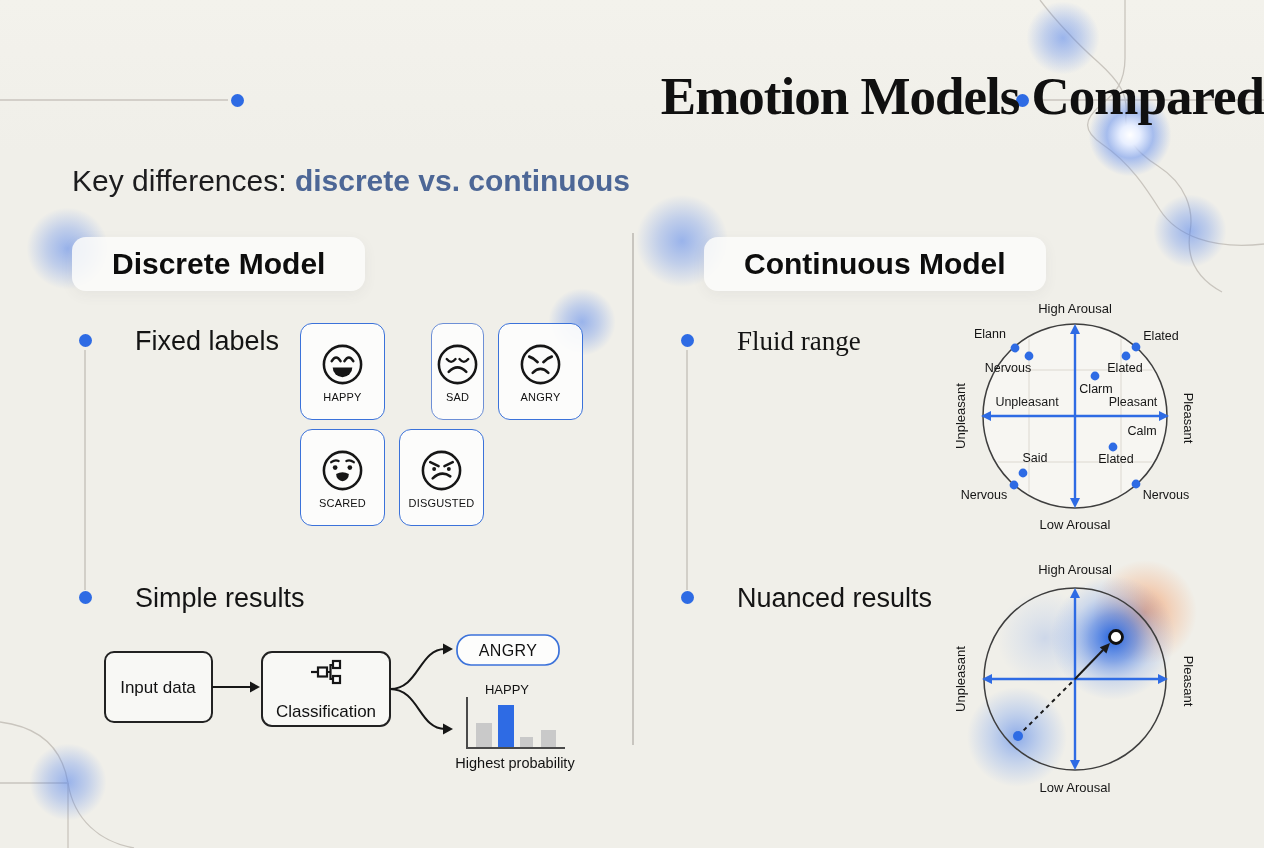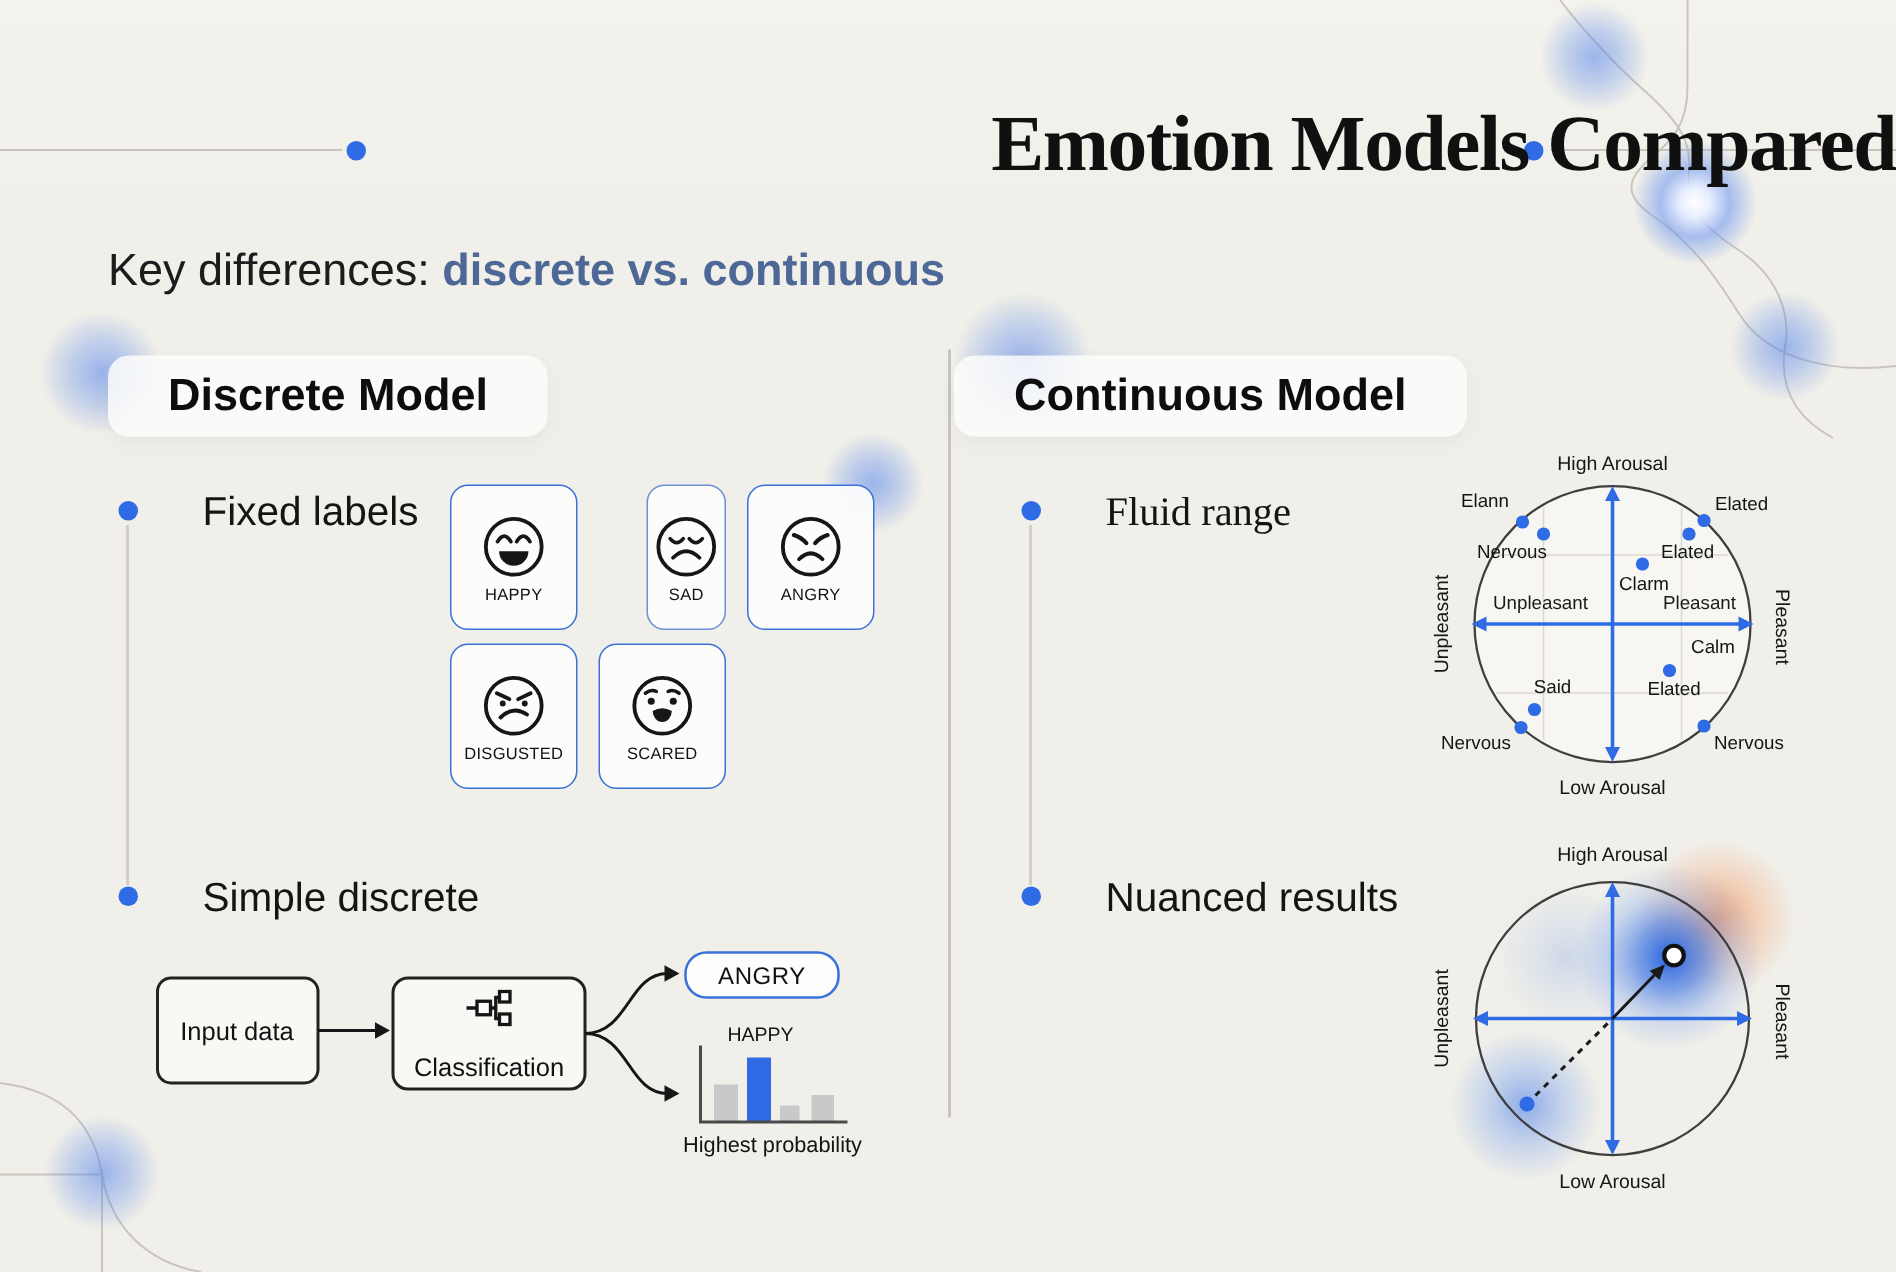--- a/index.html
+++ b/index.html
@@ -75,21 +75,21 @@
   <div class="subtitle"><span>Key differences: </span><b>discrete vs. continuous</b></div>
 
   <div class="vline" style="left:632px;top:233px;height:512px;background:#c8c5bf;"></div>
 
   <div class="head-card" style="left:72px;top:237px;">Discrete Model</div>
 
   <div class="vline" style="left:84px;top:350px;height:240px;"></div>
   <div class="bullet-dot" style="left:79px;top:334px;"></div>
   <div class="bullet-label" style="left:104px;top:325px;">Fixed labels</div>
   <div class="bullet-dot" style="left:79px;top:591px;"></div>
-  <div class="bullet-label" style="left:104px;top:582px;">Simple discrete</div>
+  <div class="bullet-label" style="left:104px;top:582px;">Simple results</div>
 
   <div class="emo-grid">
     <div class="emo-card">
       <svg viewBox="0 0 48 48">
         <circle cx="24" cy="24" r="19" fill="none" stroke="#161616" stroke-width="2.6"></circle>
         <path d="M13,20.5 q4.5,-7.5 9,0" fill="none" stroke="#161616" stroke-width="2.6" stroke-linecap="round"></path>
         <path d="M26,20.5 q4.5,-7.5 9,0" fill="none" stroke="#161616" stroke-width="2.6" stroke-linecap="round"></path>
         <path d="M14,27 a10,10 0 0 0 20,0 z" fill="#161616"></path>
       </svg>
       <div class="emo-label">HAPPY</div>
@@ -104,42 +104,42 @@
       <div class="emo-label">SAD</div>
     </div>
     <div class="emo-card">
       <svg viewBox="0 0 48 48">
         <circle cx="24" cy="24" r="19" fill="none" stroke="#161616" stroke-width="2.6"></circle>
         <path d="M12.5,16 q5,1.5 8.5,5.5" fill="none" stroke="#161616" stroke-width="2.8" stroke-linecap="round"></path>
         <path d="M35.5,16 q-5,1.5 -8.5,5.5" fill="none" stroke="#161616" stroke-width="2.8" stroke-linecap="round"></path>
         <path d="M16,32.5 q8,-8 16,0" fill="none" stroke="#161616" stroke-width="2.6" stroke-linecap="round"></path>
       </svg>
       <div class="emo-label">ANGRY</div>
+    </div>
+    <div class="emo-card">
+      <svg viewBox="0 0 48 48">
+        <circle cx="24" cy="24" r="19" fill="none" stroke="#161616" stroke-width="2.6"></circle>
+        <path d="M12.5,15.5 q4,-3 7.5,-1.2" fill="none" stroke="#161616" stroke-width="2.4" stroke-linecap="round"></path>
+        <path d="M35.5,15.5 q-4,-3 -7.5,-1.2" fill="none" stroke="#161616" stroke-width="2.4" stroke-linecap="round"></path>
+        <circle cx="16.5" cy="21" r="2.4" fill="#161616"></circle>
+        <circle cx="31.5" cy="21" r="2.4" fill="#161616"></circle>
+        <path d="M17.5,27.5 q6.5,-3.5 13,0 a6.5,7.5 0 1 1 -13,0 z" fill="#161616"></path>
+      </svg>
+      <div class="emo-label">SCARED</div>
     </div>
     <div class="emo-card">
       <svg viewBox="0 0 48 48">
         <circle cx="24" cy="24" r="19" fill="none" stroke="#161616" stroke-width="2.6"></circle>
         <path d="M12.5,15.5 L21,19.5" stroke="#161616" stroke-width="2.6" stroke-linecap="round"></path>
         <path d="M35.5,15.5 L27,19.5" stroke="#161616" stroke-width="2.6" stroke-linecap="round"></path>
         <circle cx="16.5" cy="22.5" r="2" fill="#161616"></circle>
         <circle cx="31.5" cy="22.5" r="2" fill="#161616"></circle>
         <path d="M15,32 q9,-8.5 18,-2" fill="none" stroke="#161616" stroke-width="2.6" stroke-linecap="round"></path>
       </svg>
       <div class="emo-label">DISGUSTED</div>
-    </div>
-    <div class="emo-card">
-      <svg viewBox="0 0 48 48">
-        <circle cx="24" cy="24" r="19" fill="none" stroke="#161616" stroke-width="2.6"></circle>
-        <path d="M12.5,15.5 q4,-3 7.5,-1.2" fill="none" stroke="#161616" stroke-width="2.4" stroke-linecap="round"></path>
-        <path d="M35.5,15.5 q-4,-3 -7.5,-1.2" fill="none" stroke="#161616" stroke-width="2.4" stroke-linecap="round"></path>
-        <circle cx="16.5" cy="21" r="2.4" fill="#161616"></circle>
-        <circle cx="31.5" cy="21" r="2.4" fill="#161616"></circle>
-        <path d="M17.5,27.5 q6.5,-3.5 13,0 a6.5,7.5 0 1 1 -13,0 z" fill="#161616"></path>
-      </svg>
-      <div class="emo-label">SCARED</div>
     </div>
   </div>
 
   <svg class="abs svgtext" style="left:95px;top:625px;" width="490" height="158" viewBox="0 0 490 158">
 
     <rect x="10" y="27" width="107" height="70" rx="9" fill="rgba(255,255,255,0.55)" stroke="#222" stroke-width="2"></rect>
     <text x="63" y="68" text-anchor="middle" class="flow-box-label">Input data</text>
 
     <line x1="117" y1="62" x2="157" y2="62" stroke="#161616" stroke-width="2"></line>
     <polygon points="165,62 155,56.5 155,67.5" fill="#161616"></polygon>
@@ -167,21 +167,21 @@
         <rect x="381" y="98" width="16" height="25" fill="#c9c9c9"></rect>
         <rect x="403" y="80" width="16" height="43" fill="#2e6be4"></rect>
         <rect x="425" y="112" width="13" height="11" fill="#c9c9c9"></rect>
         <rect x="446" y="105" width="15" height="18" fill="#c9c9c9"></rect>
       </g>
     <line x1="372" y1="72" x2="372" y2="123" stroke="#4a4a4a" stroke-width="2"></line>
     <line x1="371" y1="123" x2="470" y2="123" stroke="#4a4a4a" stroke-width="2"></line>
     <text x="420" y="143" text-anchor="middle" class="chart-caption">Highest probability</text>
   </svg>
 
-  <div class="head-card" style="left:636px;top:237px;">Continuous Model</div>
+  <div class="head-card" style="left:704px;top:237px;">Continuous Model</div>
 
   <div class="vline" style="left:686px;top:350px;height:240px;"></div>
   <div class="bullet-dot" style="left:681px;top:334px;"></div>
   <div class="bullet-label" style="left:706px;top:325px;font-family:Liberation Serif, serif;">Fluid range</div>
   <div class="bullet-dot" style="left:681px;top:591px;"></div>
   <div class="bullet-label" style="left:706px;top:582px;">Nuanced results</div>
 
   <svg class="abs svgtext" style="left:950px;top:296px;" width="250" height="246" viewBox="0 0 250 246">
     <defs>
       <clipPath id="clip1">

